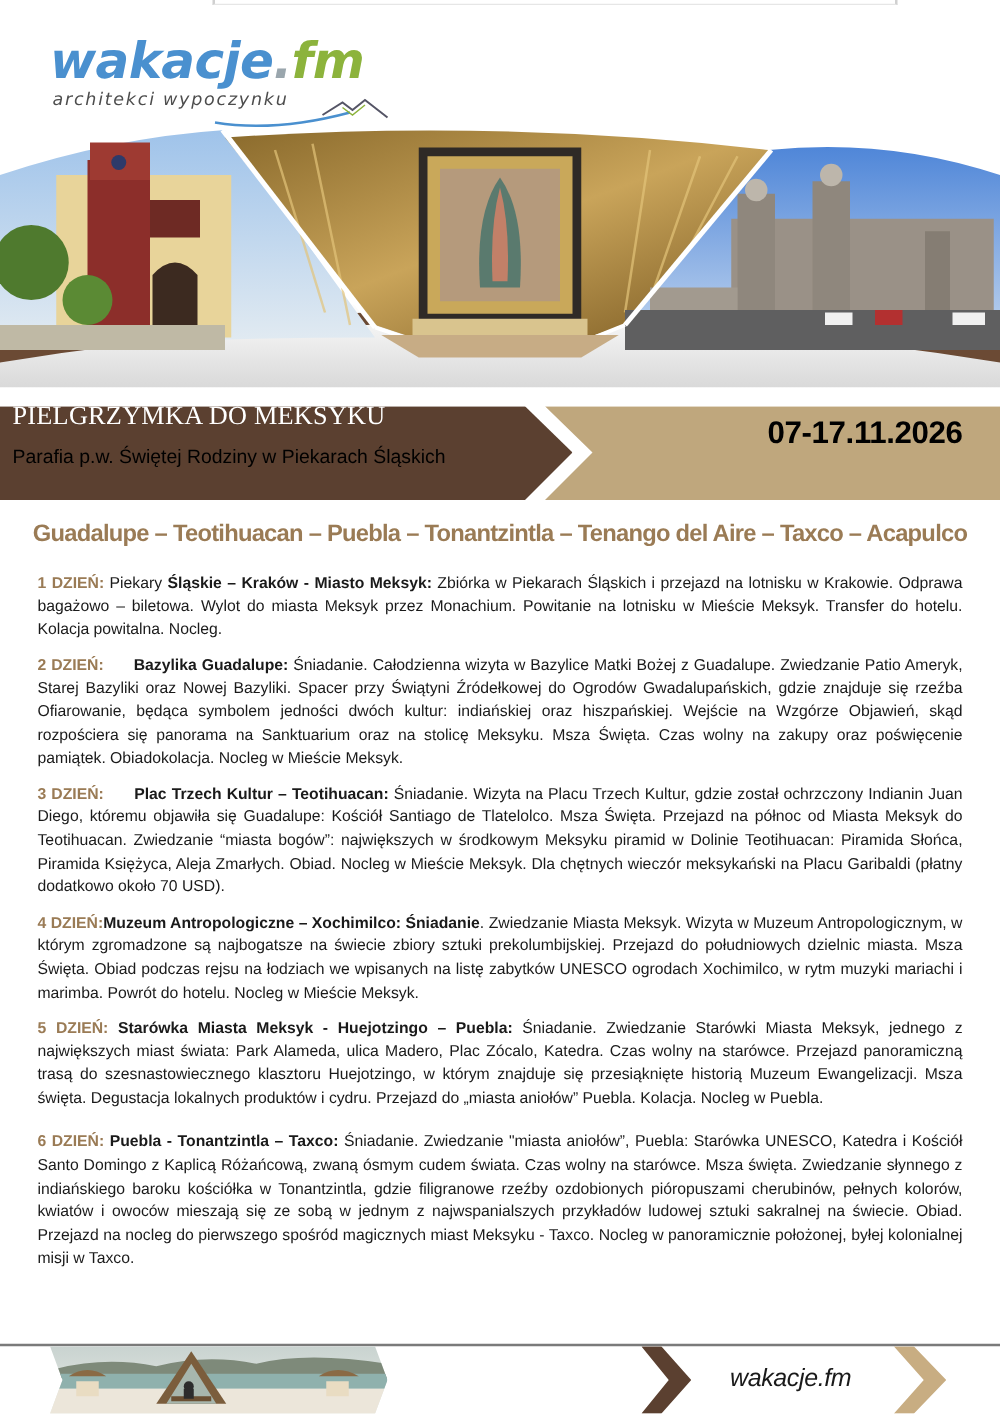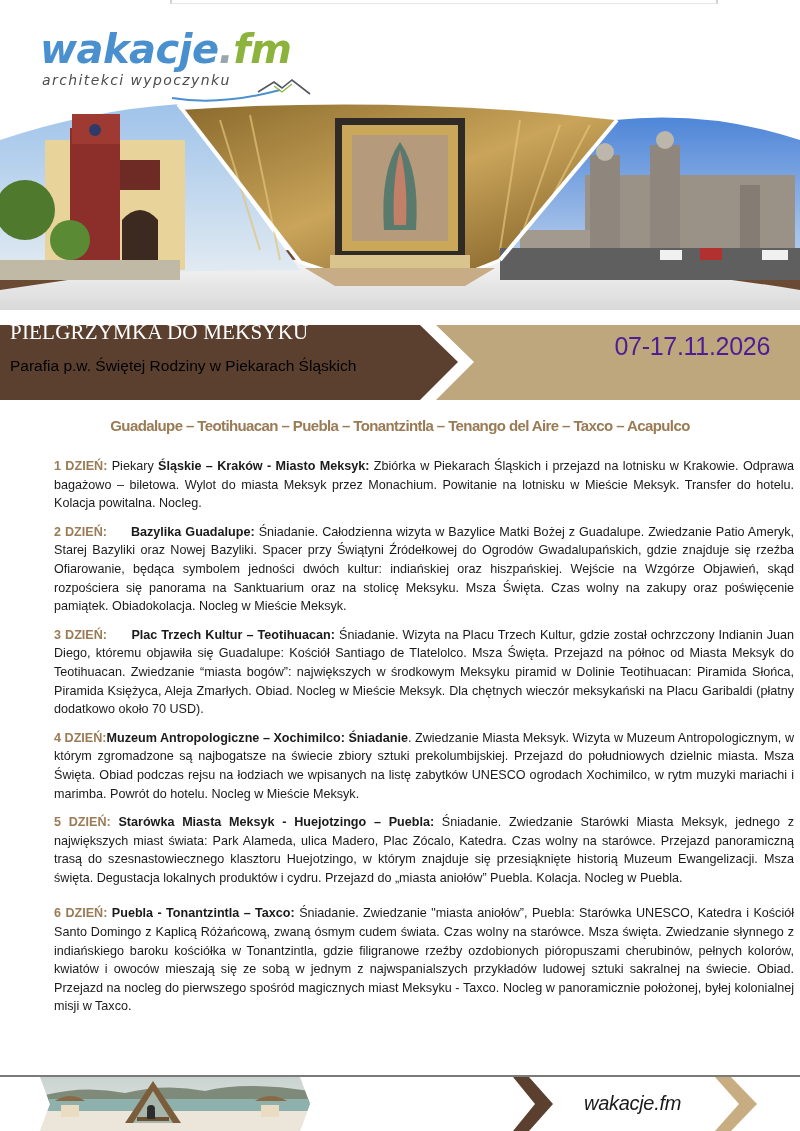--- a/index.html
+++ b/index.html
@@ -26,29 +26,29 @@
   
   .bar-left { position: absolute; left: 0; top: 325px; width: 458px; height: 75px; background: #5b4030;
     clip-path: polygon(0 0, 420px 0, 458px 37px, 420px 75px, 0 75px); }
   .bar-right { position: absolute; left: 436px; top: 325px; width: 364px; height: 75px; background: #bfa77d;
     clip-path: polygon(0 0, 364px 0, 364px 75px, 0 75px, 38px 37px); }
   .title-main { position: absolute; left: 10px; top: 320px; font-family: "Liberation Serif", serif;
     font-size: 21px; color: #ffffff; letter-spacing: 0.2px; }
   .title-sub { position: absolute; left: 10px; top: 357px; font-family: "Liberation Sans", sans-serif;
     font-size: 15.5px; color: #000000; }
   .date { position: absolute; right: 30px; top: 332px; font-family: "Liberation Sans", sans-serif;
-    font-weight: normal; font-size: 25px; color: #4c1d95; letter-spacing: -0.3px; }
+    font-weight: bold; font-size: 25px; color: #000000; letter-spacing: -0.3px; }
 
   
   .route { position: absolute; left: 0; width: 800px; top: 417px; text-align: center;
-    font-family: "Liberation Sans", sans-serif; font-weight: bold; font-size: 15px; color: #9a7b55;
+    font-family: "Liberation Sans", sans-serif; font-weight: bold; font-size: 19px; color: #9a7b55;
     letter-spacing: -0.6px; }
 
   
-  .itinerary { position: absolute; left: 30px; top: 457px; width: 740px; margin-left: 24px; }
+  .itinerary { position: absolute; left: 30px; top: 457px; width: 740px; }
   .day { font-size: 12.6px; line-height: 18.6px; text-align: justify; color: #1a1a1a; margin-bottom: 10px; }
   .day.spaced { margin-top: 17px; }
   .day-label { color: #9a7b55; font-weight: bold; }
   .day-title { font-weight: bold; }
 
   
   .footer-rule { position: absolute; left: 0; top: 1075px; width: 800px; height: 2px; background: #7a7a7a; }
   .footer-photo { position: absolute; left: 25px; top: 1077px; width: 285px; height: 54px; }
   .chev-dark { position: absolute; left: 513px; top: 1077px; width: 40px; height: 54px; background: #5b4030;
     clip-path: polygon(0 0, 16px 0, 40px 27px, 16px 54px, 0 54px, 22px 27px); }

